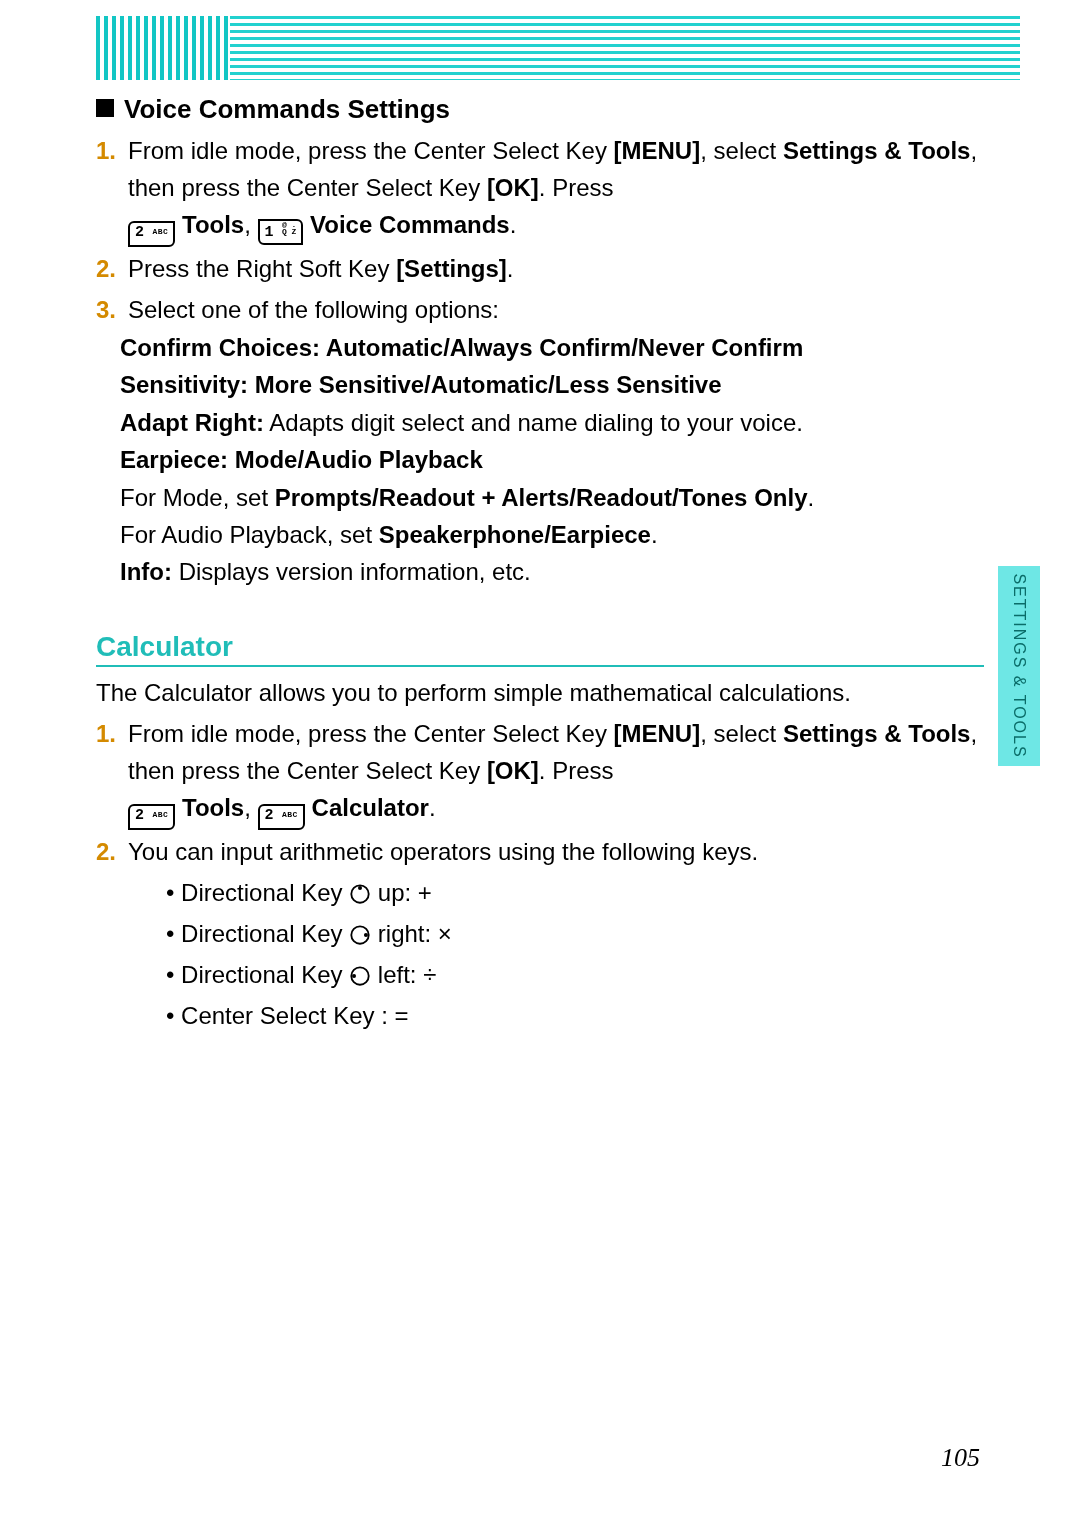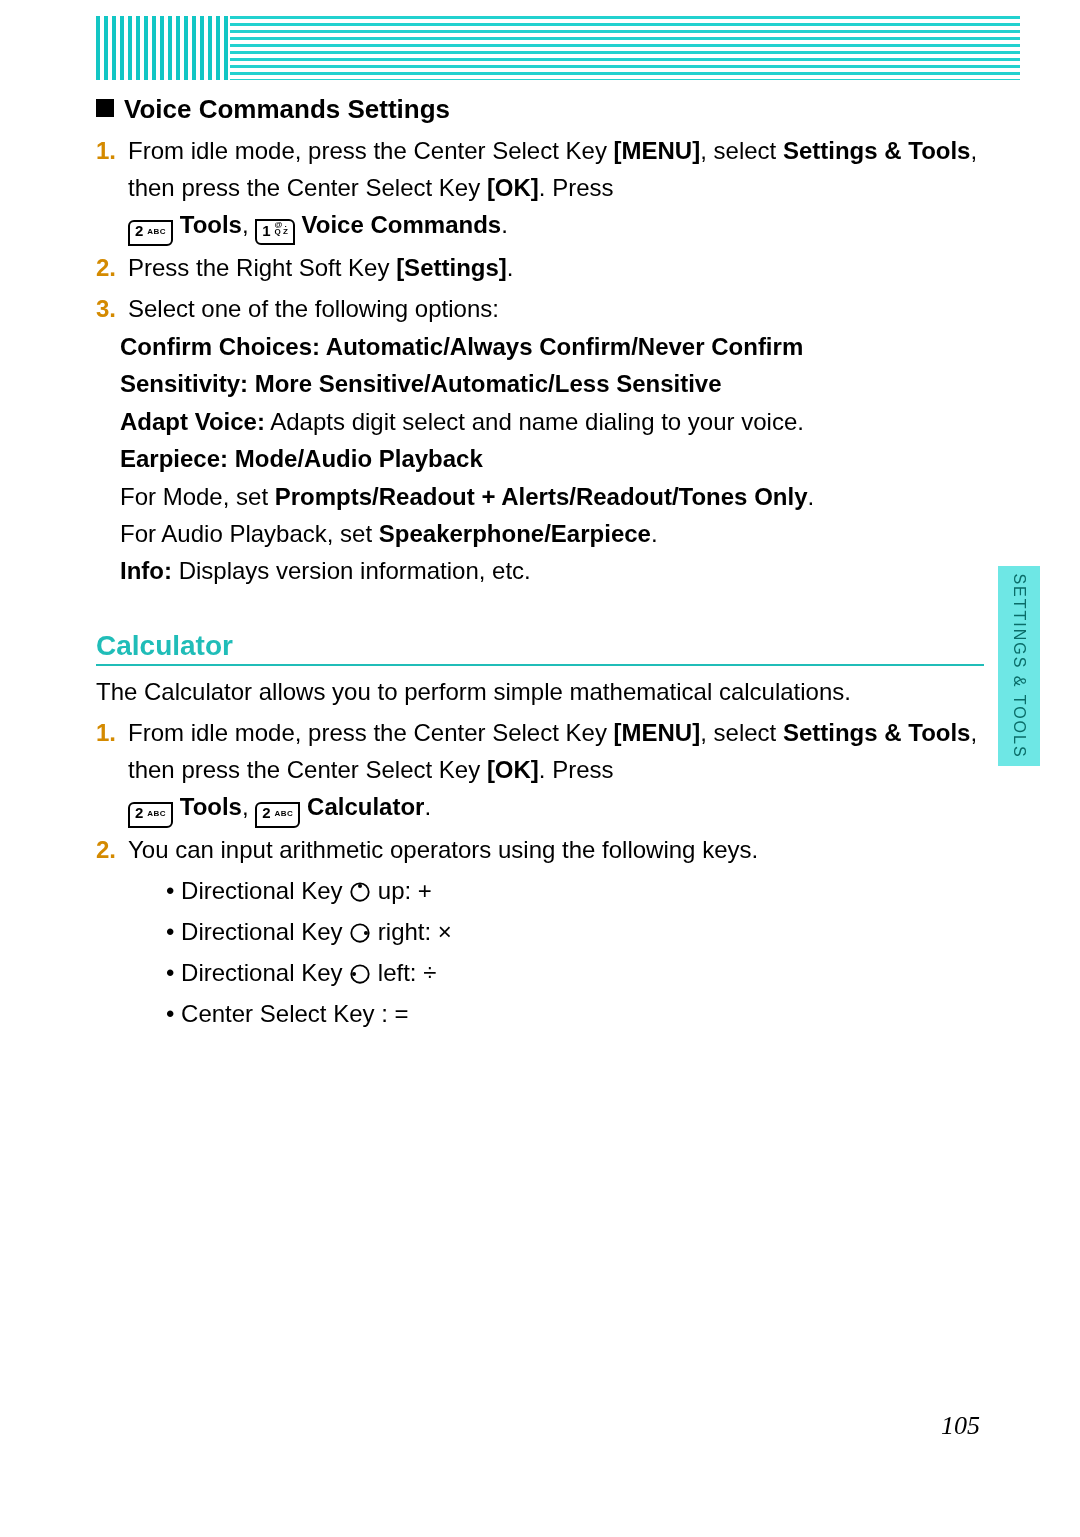--- a/index.html
+++ b/index.html
@@ -98,21 +98,21 @@
   .key {
     display: inline-block;
     vertical-align: -3px;
     border: 2px solid #000;
     border-radius: 6px;
     height: 22px;
     line-height: 18px;
     padding: 0 5px 0 5px;
     font-size: 14px;
     font-weight: bold;
-    font-family: Liberation Sans, sans-serif;
+    font-family: Liberation Mono, monospace;
     white-space: nowrap;
   }
   .key.k1 { border-bottom-right-radius: 0; border-top-left-radius: 0; }
   .key.k2 { border-bottom-left-radius: 0; border-top-right-radius: 0; }
   .key .big { font-size: 15px; font-weight: bold; }
   .key .sm  { font-size: 8px;  vertical-align: 2px; letter-spacing: 0.5px; }
   .key .smcol { font-size: 8px; vertical-align: 2px; line-height: 7px; display: inline-block; text-align: left; }
 
   svg.dir {
     width: 22px;
@@ -135,21 +135,21 @@
     transform: translate(-50%, -50%) rotate(90deg);
     transform-origin: center;
     white-space: nowrap;
     font-size: 16px;
     letter-spacing: 2px;
     color: #0a6c68;
   }
   .pagenum {
     position: absolute;
     right: 100px;
-    bottom: 96px;
+    bottom: 64px;
     font-family: "Times New Roman", serif;
     font-style: italic;
     font-size: 26px;
   }
 </style>
 </head>
 <body>
 
 <div class="page">
 
@@ -185,21 +185,21 @@
     </div>
 
     <div class="numitem">
       <div class="num">3.</div>
       <div class="txt"><span>Select one of the following options:</span></div>
     </div>
 
     <div class="subblock">
       <b>Confirm Choices: Automatic/Always Confirm/Never Confirm</b><br>
       <b>Sensitivity: More Sensitive/Automatic/Less Sensitive</b><br>
-      <b>Adapt Voice:</b><span> Adapts digit select and name dialing to your voice.</span><br>
+      <b>Adapt Right:</b><span> Adapts digit select and name dialing to your voice.</span><br>
       <b>Earpiece: Mode/Audio Playback</b><br>
       <span>For Mode, set </span><b>Prompts/Readout + Alerts/Readout/Tones Only</b><span>.</span><br>
       <span>For Audio Playback, set </span><b>Speakerphone/Earpiece</b><span>.</span><br>
       <b>Info:</b><span> Displays version information, etc.</span>
     </div>
 
     <div class="h-calc">Calculator</div>
     <div class="para">The Calculator allows you to perform simple mathematical calculations.</div>
 
     <div class="numitem">

